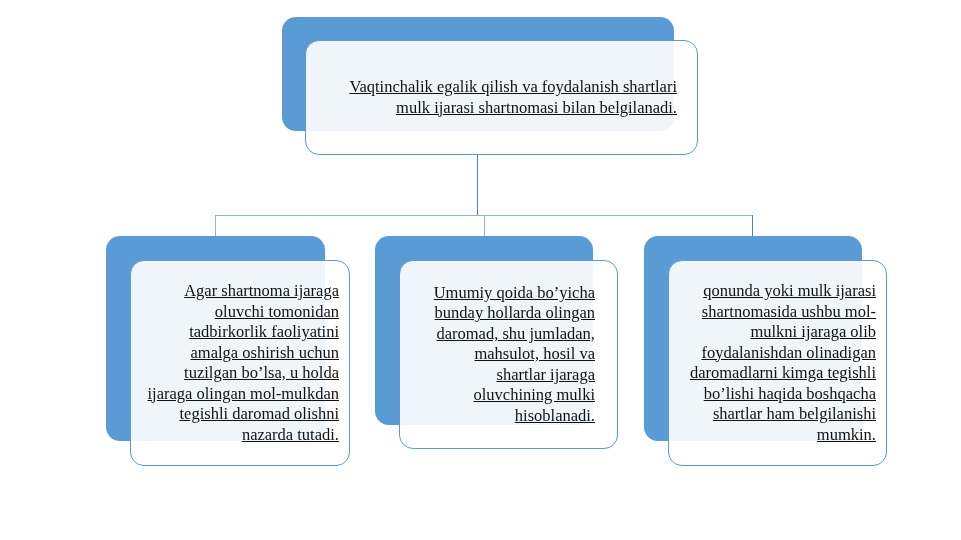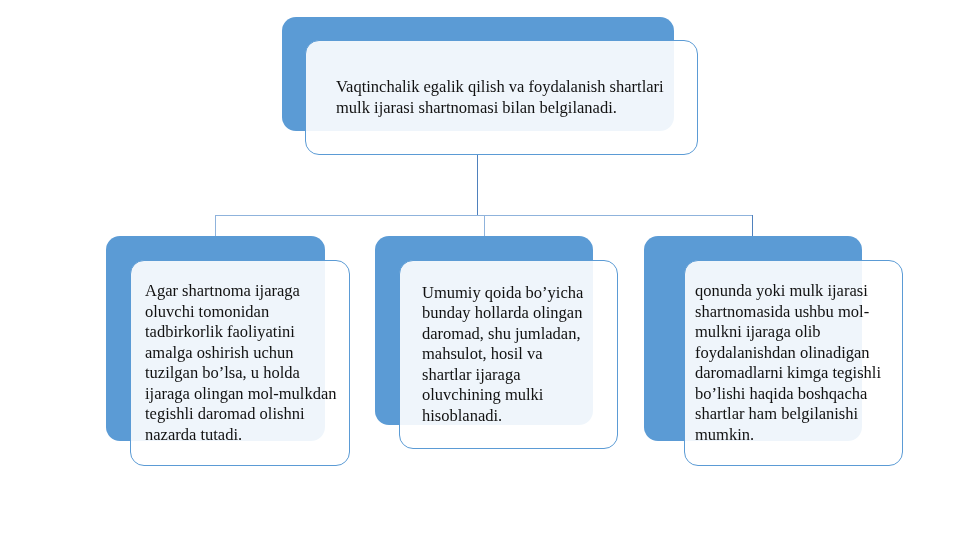--- a/index.html
+++ b/index.html
@@ -1,21 +1,21 @@
 <!DOCTYPE html>
 <html><head>
 <meta charset="utf-8">
 <style>
   html, body { margin:0; padding:0; }
   body { width:961px; height:540px; background:#ffffff; position:relative; overflow:hidden;
          font-family:"Liberation Serif", "DejaVu Serif", serif; color:#111; }
   .back { position:absolute; background:#5b9bd5; border-radius:14px; }
   .front { position:absolute; background:rgba(255,255,255,0.9); border:1px solid #5b9bd5;
            border-radius:14px; box-sizing:border-box; display:flex; align-items:center;
-           justify-content:center; text-align:left; }
+           justify-content:center; text-align:right;text-decoration:underline; }
   .front .txt { font-size:16.5px; line-height:20.5px; }
   .line { position:absolute; background:#4f81bd; }
   .line.light { background:#8fb3dc; }
 </style>
 </head>
 <body>
 
 <div class="line" style="left:477px; top:155px; width:1px; height:61px;"></div>
 <div class="line light" style="left:215px; top:215px; width:538px; height:1px;"></div>
 <div class="line light" style="left:215px; top:215px; width:1px; height:21px;"></div>
@@ -31,15 +31,15 @@
 <div class="front" style="left:130px; top:260px; width:220px; height:206px; padding:0 10px 0 14px;">
   <span class="txt">Agar shartnoma ijaraga oluvchi tomonidan tadbirkorlik faoliyatini amalga oshirish uchun tuzilgan bo’lsa, u holda ijaraga olingan mol-mulkdan tegishli daromad olishni nazarda tutadi.</span>
 </div>
 
 <div class="back" style="left:375px; top:236px; width:218px; height:189px;"></div>
 <div class="front" style="left:399px; top:260px; width:219px; height:189px; padding:0 22px;">
   <span class="txt">Umumiy qoida bo’yicha bunday hollarda olingan daromad, shu jumladan, mahsulot, hosil va shartlar ijaraga oluvchining mulki hisoblanadi.</span>
 </div>
 
 <div class="back" style="left:644px; top:236px; width:218px; height:205px;"></div>
-<div class="front" style="left:684px; top:260px; width:219px; height:206px; padding:0 10px; overflow:visible;">
+<div class="front" style="left:668px; top:260px; width:219px; height:206px; padding:0 10px; overflow:visible;">
   <span class="txt">qonunda yoki mulk ijarasi shartnomasida ushbu mol-mulkni ijaraga olib foydalanishdan olinadigan daromadlarni kimga tegishli bo’lishi haqida boshqacha shartlar ham belgilanishi mumkin.</span>
 </div>
 
 </body></html>

